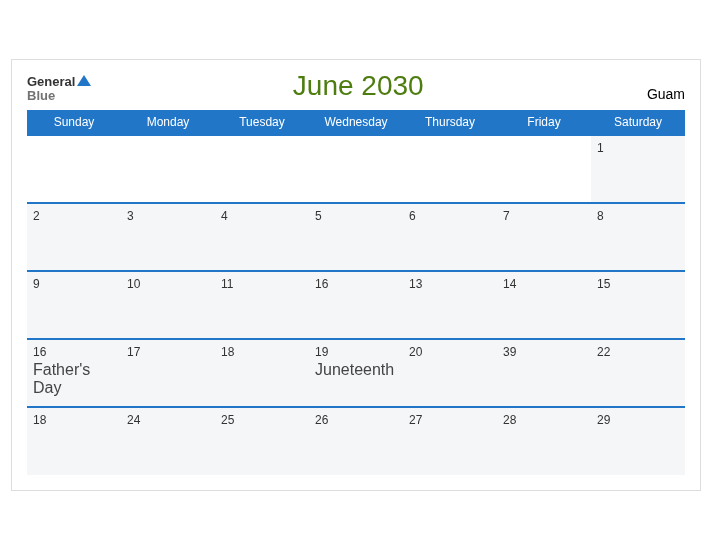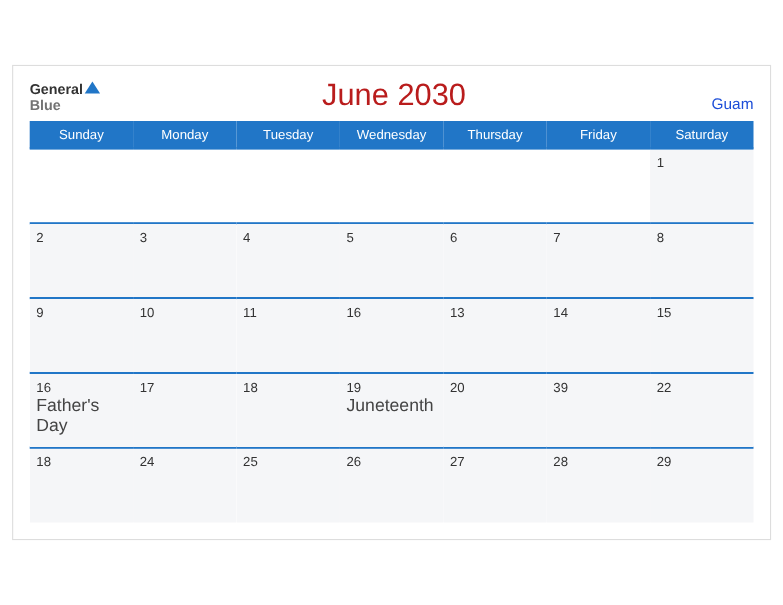--- a/index.html
+++ b/index.html
@@ -47,27 +47,27 @@
       border-right: 7px solid transparent;
       border-bottom: 11px solid #2176c7;
       margin-left: 2px;
       vertical-align: middle;
       position: relative;
       top: -1px;
     }
     .calendar-title {
       font-size: 28px;
       font-weight: normal;
-      color: #b91c1c;
+      color: #4d7c0f;
       text-align: center;
       flex: 1;
     }
     .calendar-region {
       font-size: 14px;
-      color: #1d4ed8;
+      color: #000000;
       text-align: right;
       min-width: 60px;
     }
     .calendar-grid {
       width: 100%;
       border-collapse: collapse;
     }
     .calendar-grid thead tr th {
       background: #2176c7;
       color: #fff;

